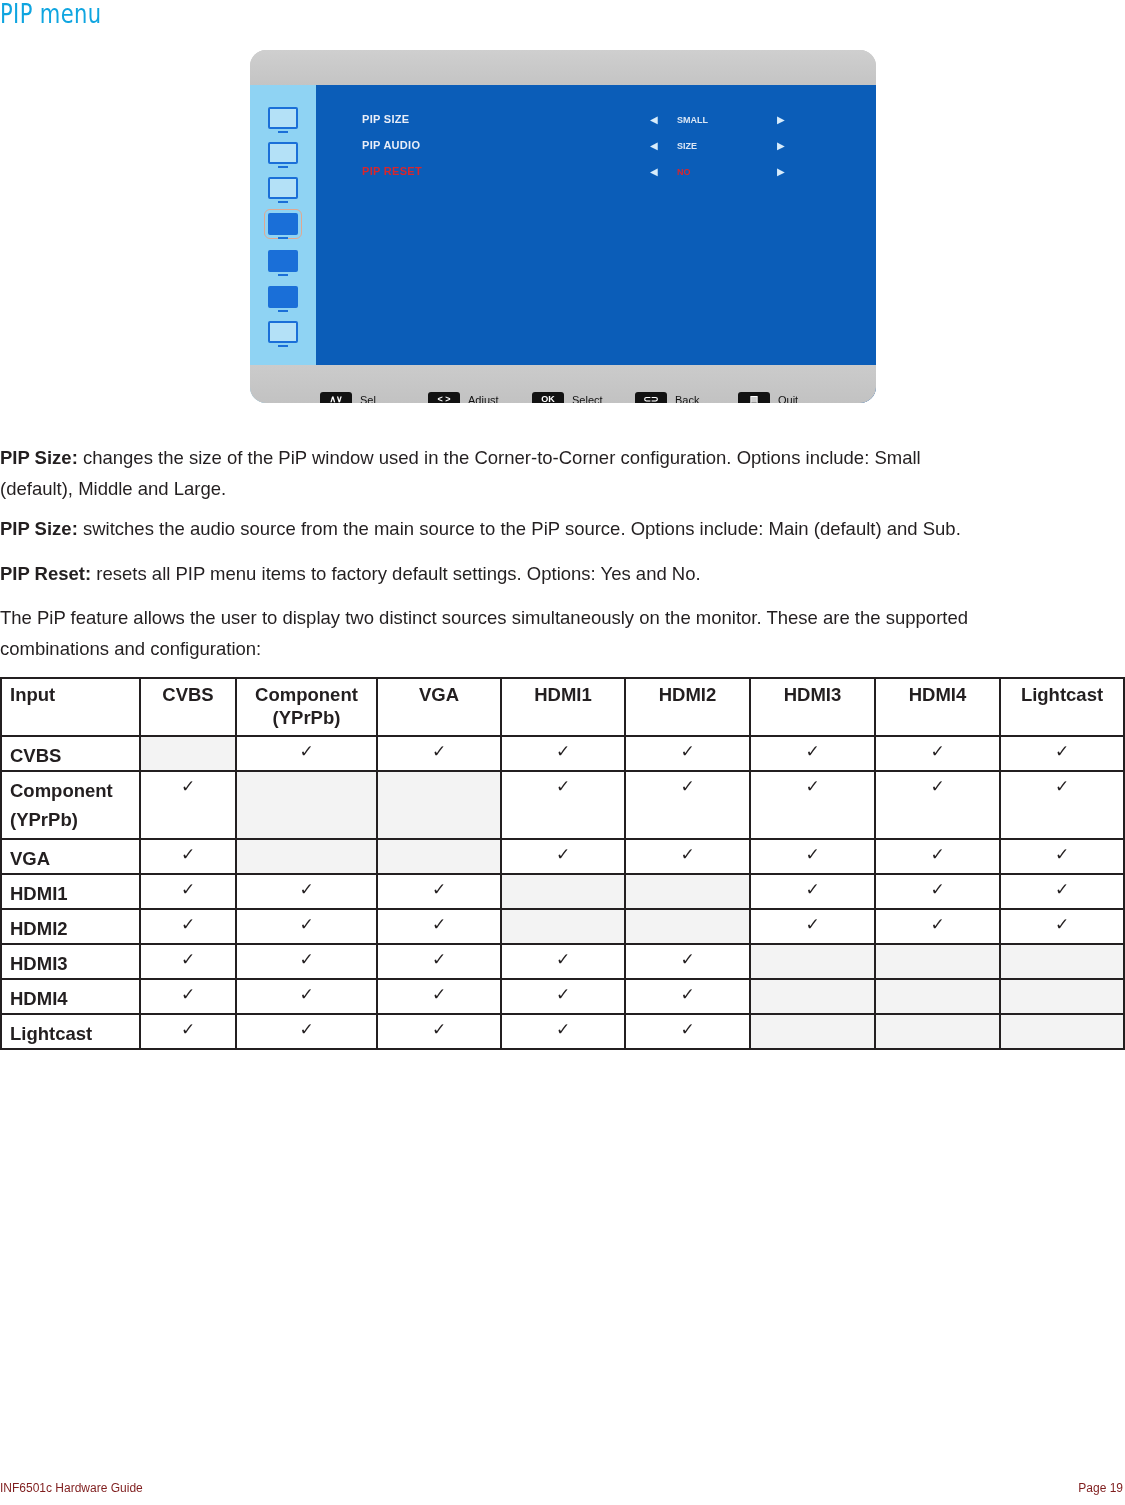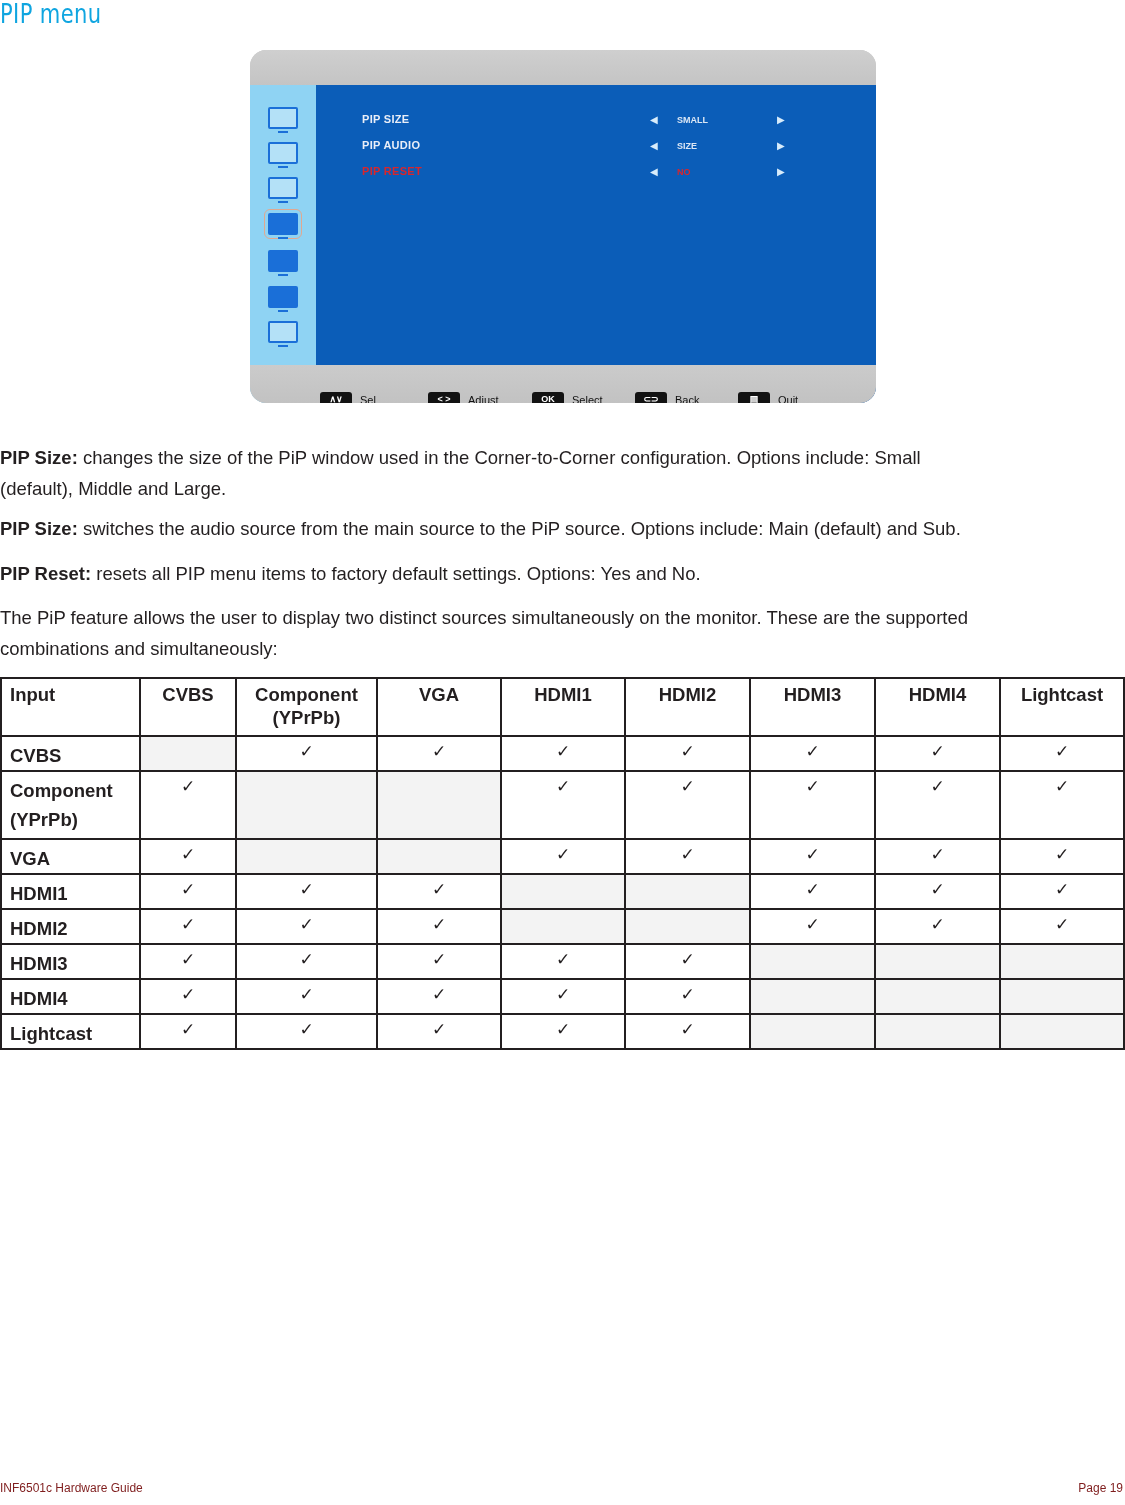--- a/index.html
+++ b/index.html
@@ -116,21 +116,21 @@
   <span>(default), Middle and Large.</span>
 </div>
 <div class="para" style="top:513px">
   <b>PIP Size:</b><span> switches the audio source from the main source to the PiP source. Options include: Main (default) and Sub.</span>
 </div>
 <div class="para" style="top:558px">
   <b>PIP Reset:</b><span> resets all PIP menu items to factory default settings. Options: Yes and No.</span>
 </div>
 <div class="para" style="top:602px">
   <span>The PiP feature allows the user to display two distinct sources simultaneously on the monitor. These are the supported</span><br>
-  <span>combinations and simultaneously:</span>
+  <span>combinations and configuration:</span>
 </div>
 
 <table class="pip" id="pip-table">
   <colgroup>
     <col style="width:139px">
       <col style="width:96px">
       <col style="width:141px">
       <col style="width:124px">
     <col style="width:124px">
       <col style="width:125px">

